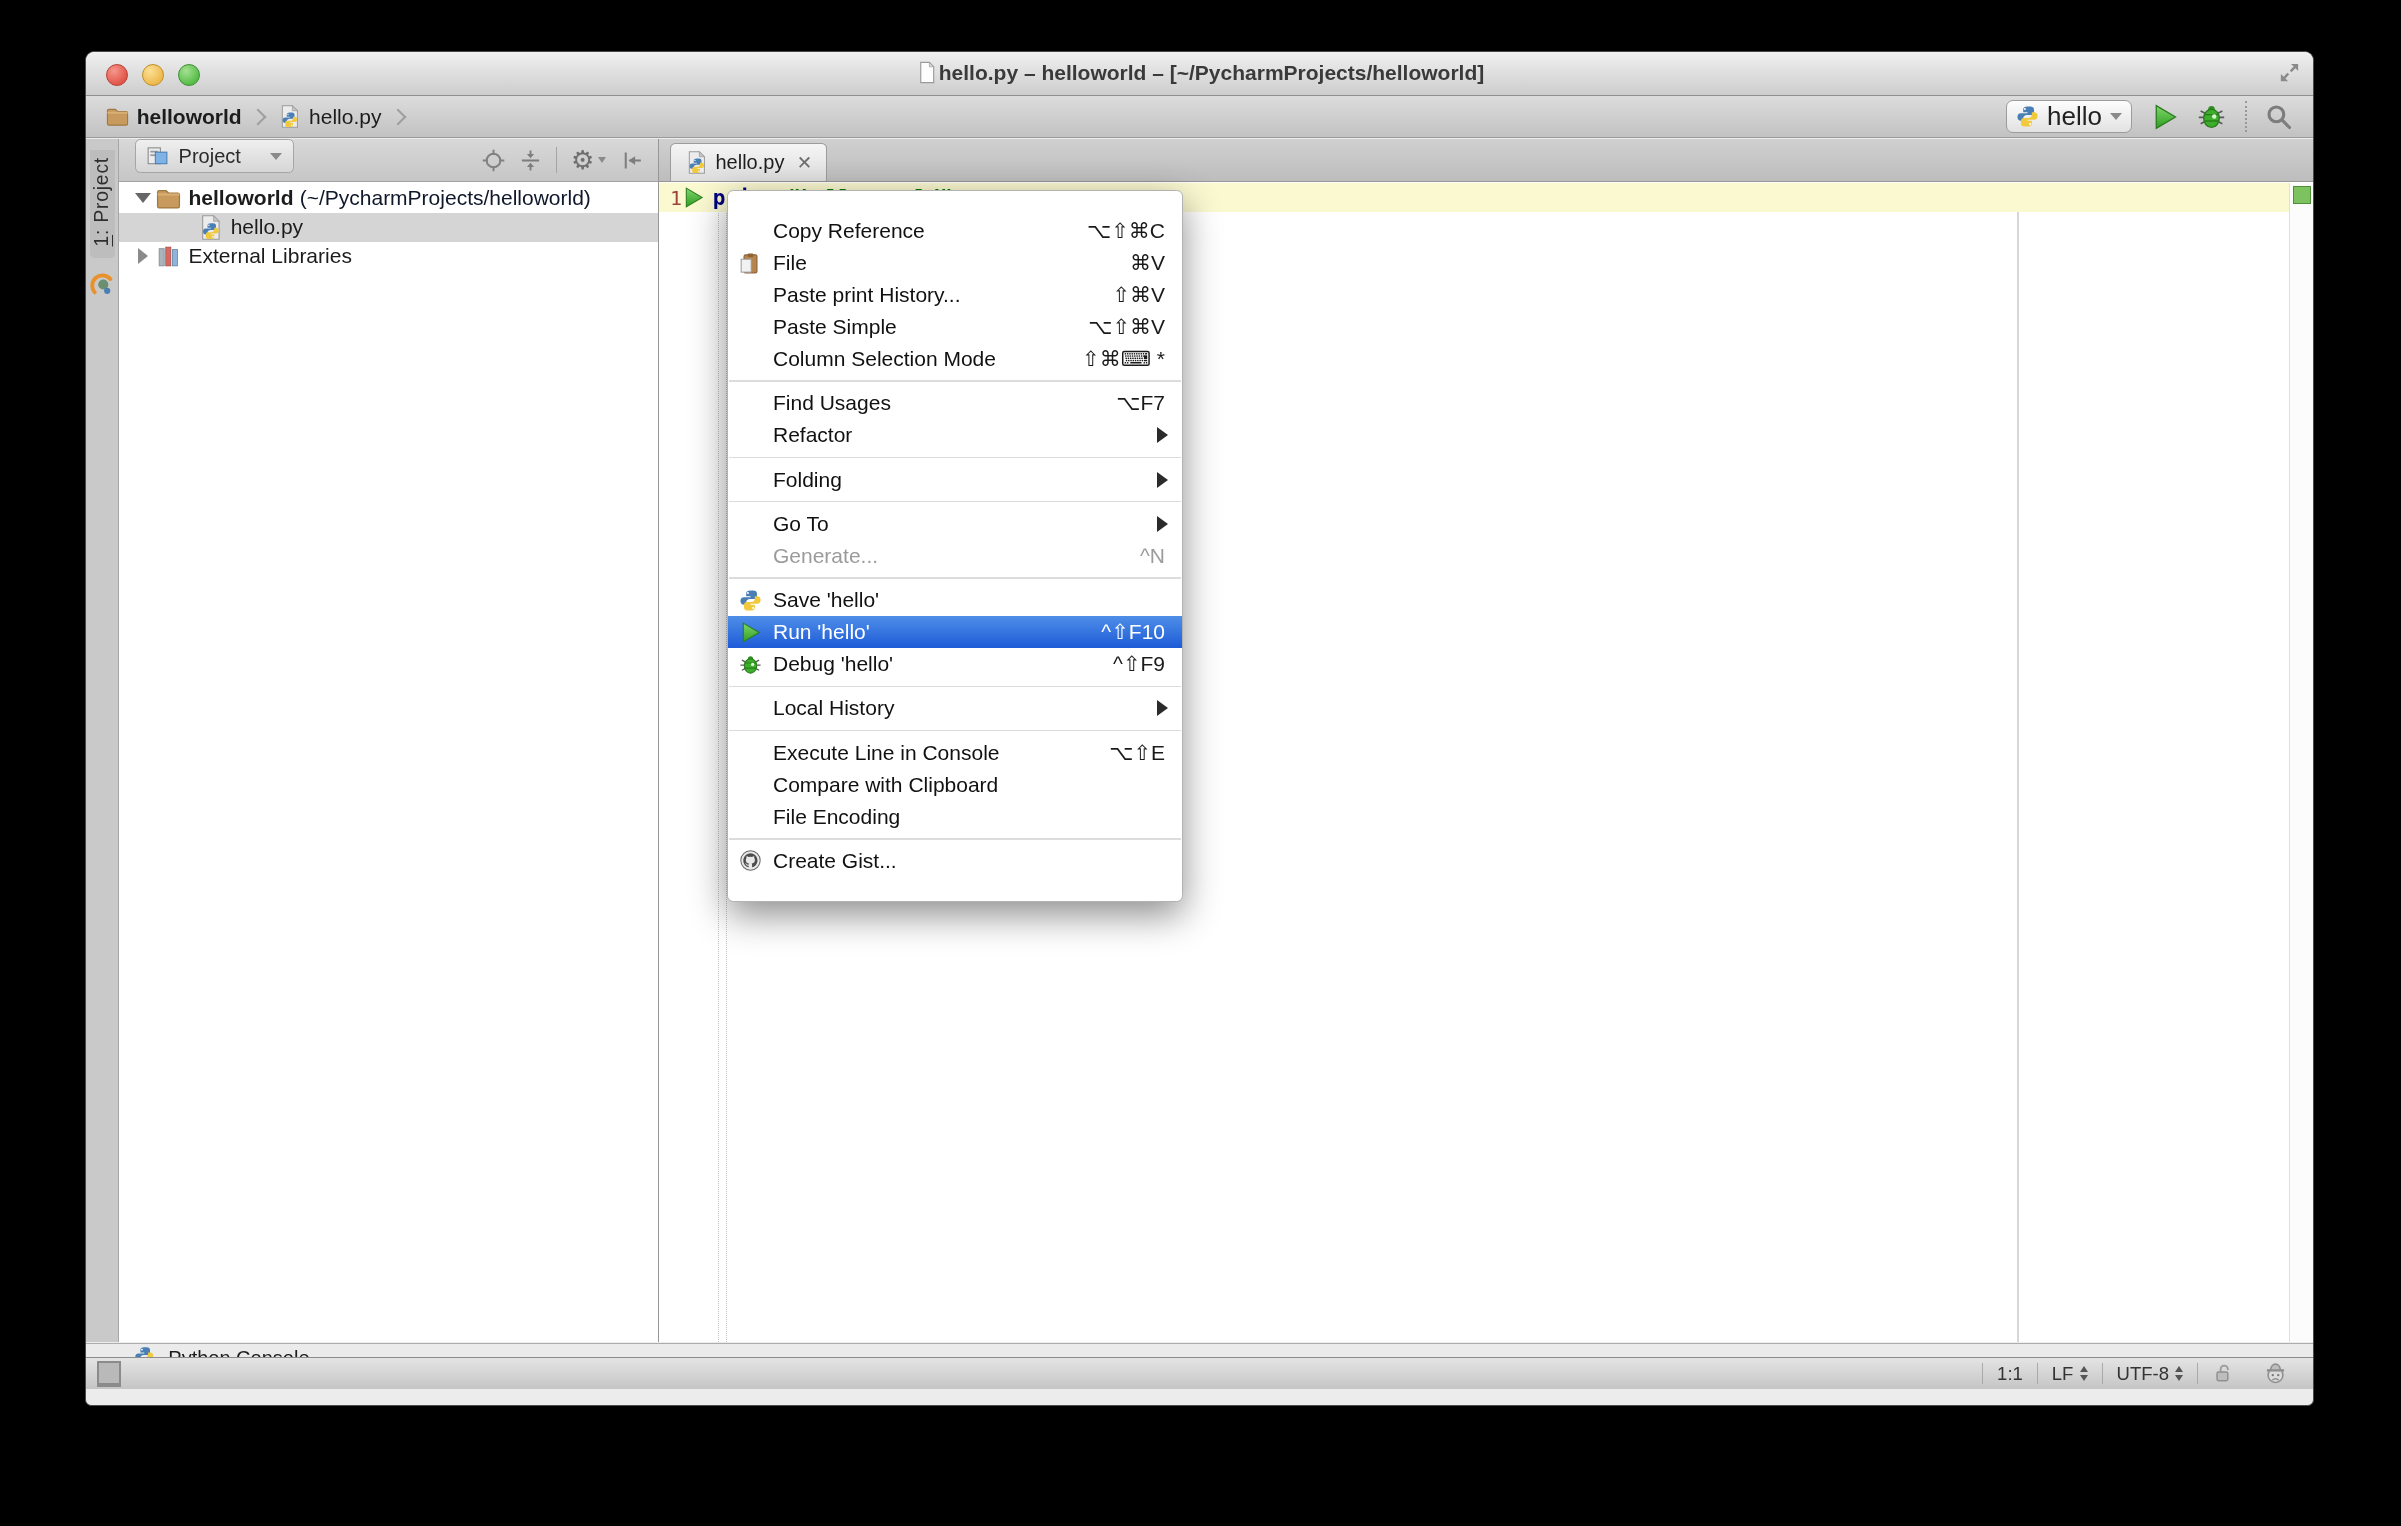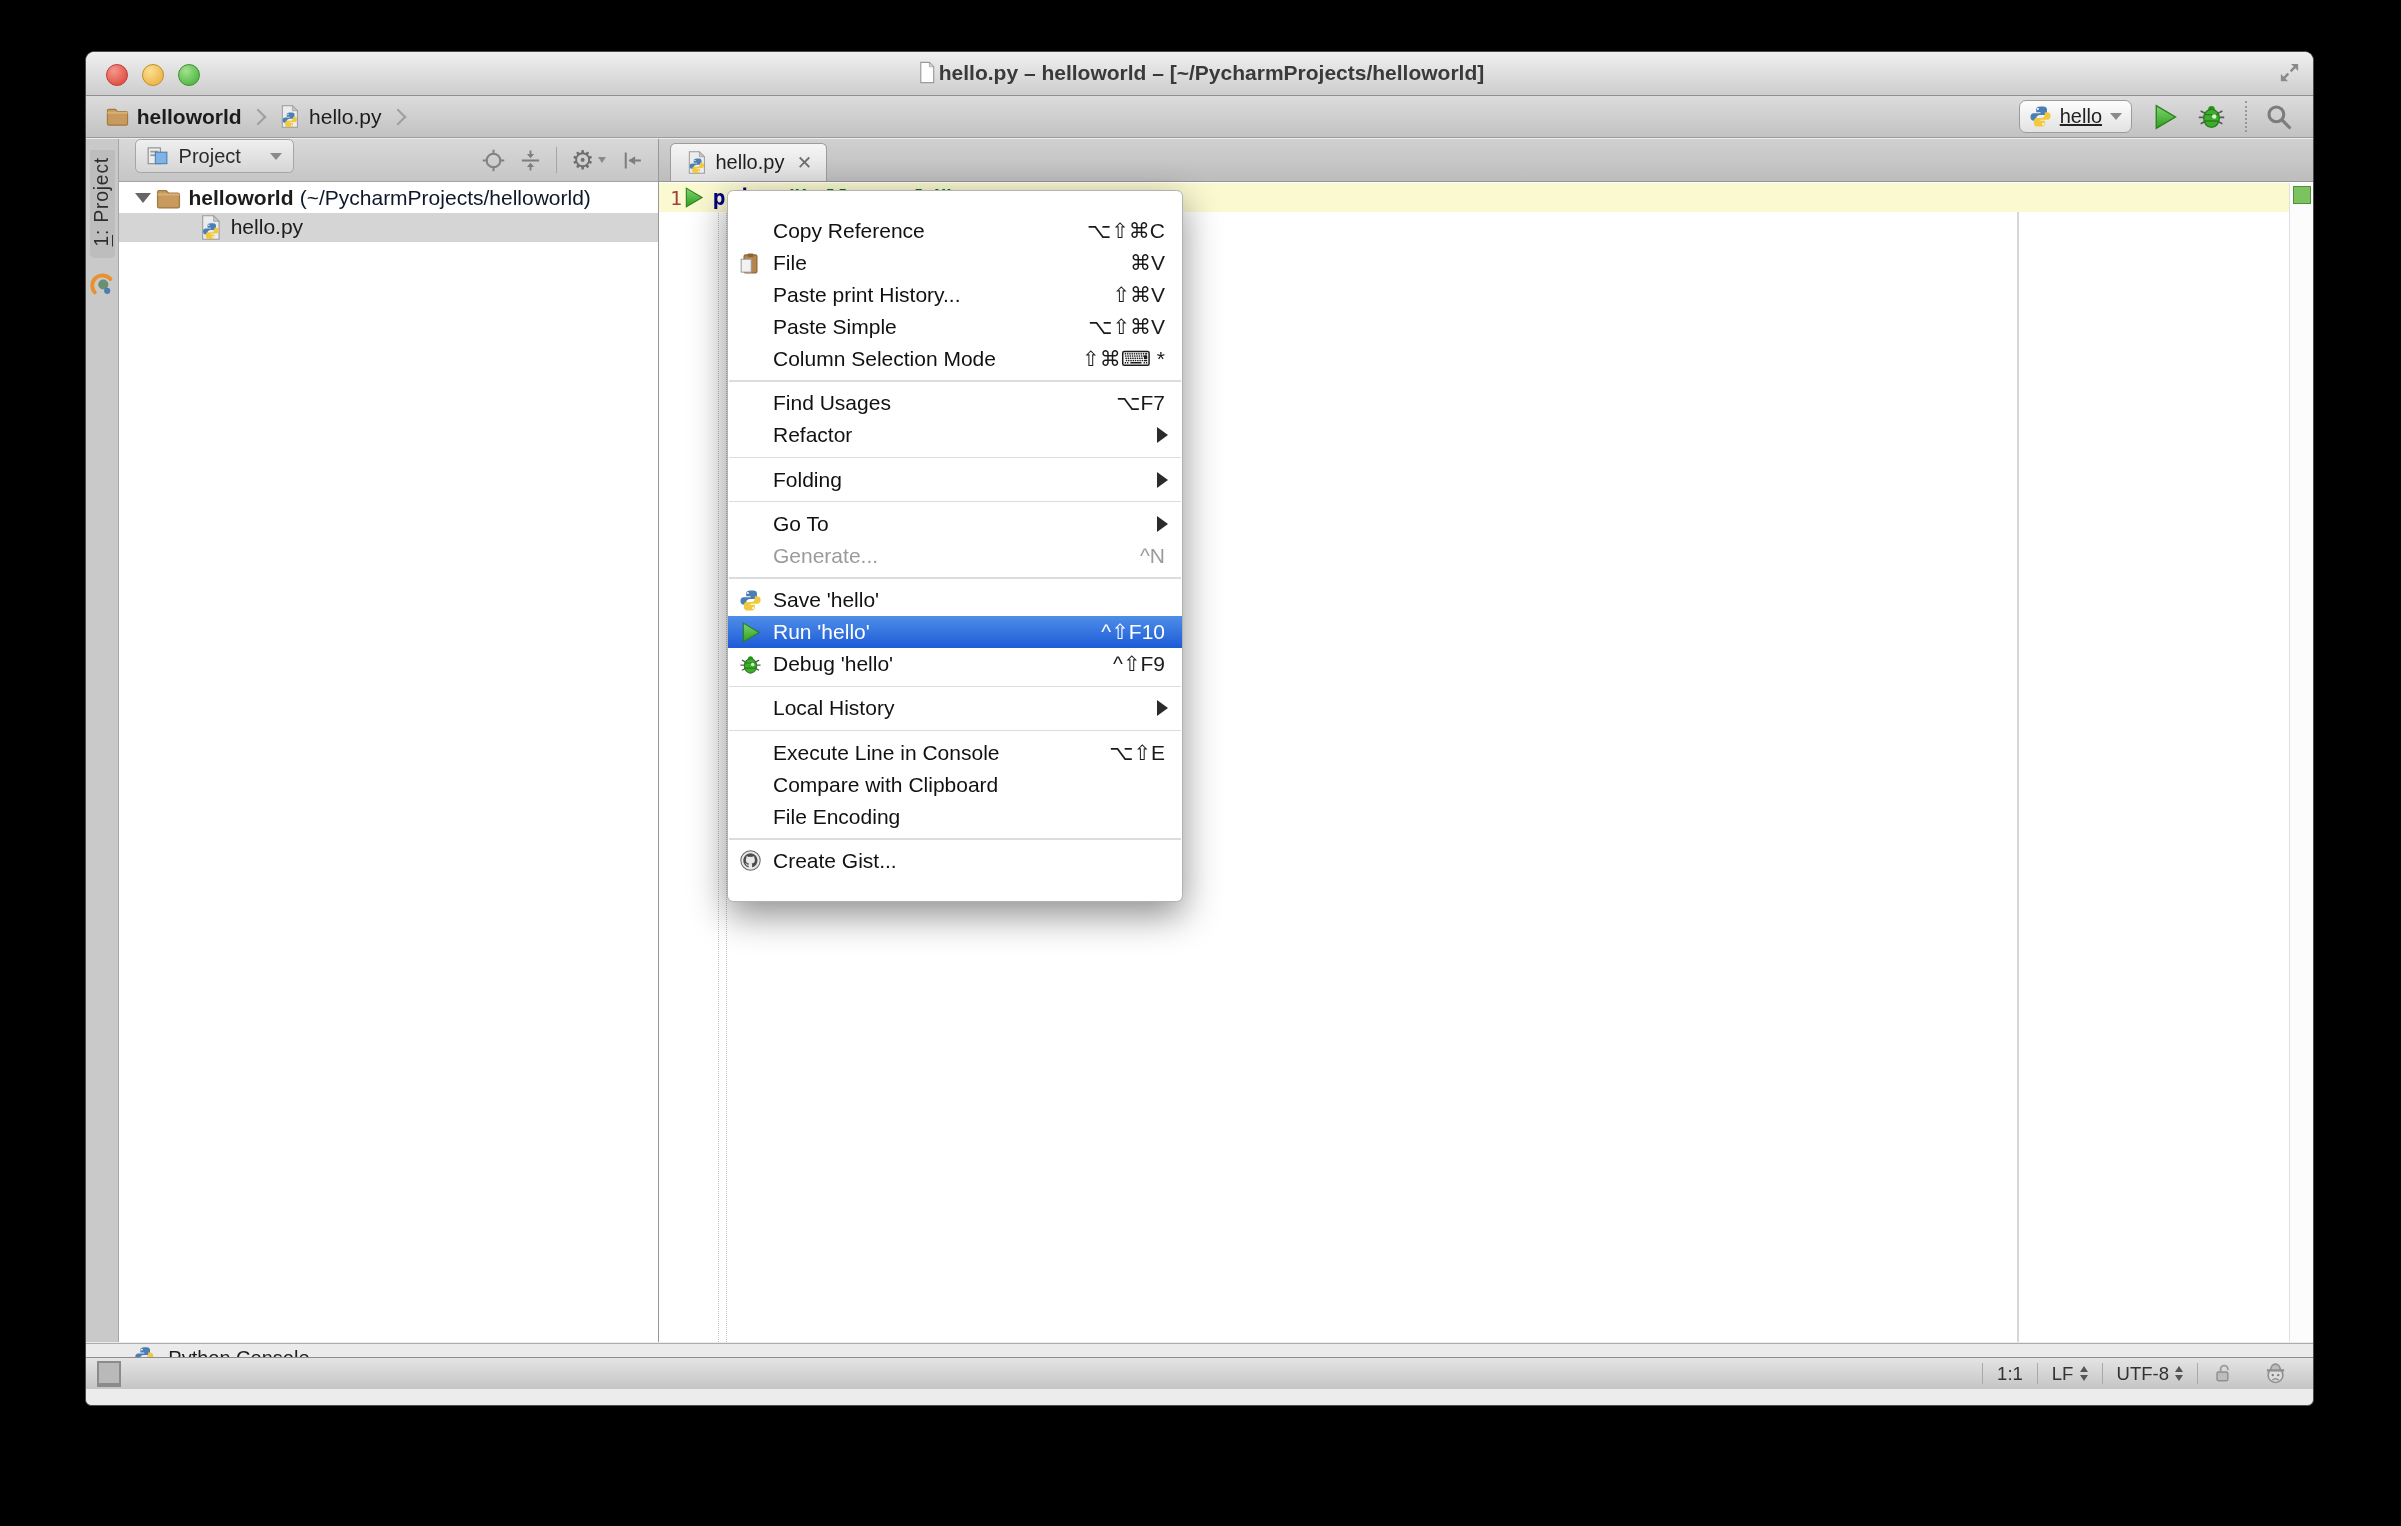--- a/index.html
+++ b/index.html
@@ -24,21 +24,21 @@
            background:linear-gradient(#dcdcdc,#c2c2c2);border-bottom:0.8px solid #9b9b9b;
            display:flex;align-items:center;padding:0 20px;box-sizing:border-box;}
   .crumbs{display:flex;align-items:center;gap:6.2px;}
   .crumb-label{font-size:21px;color:#1c1c1c;}
   .crumb-label.bold{font-weight:bold;}
   .chev{width:10px;height:10px;border-top:2.3px solid #9f9f9f;border-right:2.3px solid #9f9f9f;
         transform:rotate(45deg);margin:0 7.7px 0 4.6px;}
   .tb-right{margin-left:auto;display:flex;align-items:center;gap:18.5px;}
   .run-combo{display:flex;align-items:center;gap:7.7px;height:31px;padding:0 9.3px;
              background:linear-gradient(#fdfdfd,#e2e2e2);border:0.8px solid #9c9c9c;border-radius:7px;}
-  .run-combo .txt{font-size:20px;color:#222;text-decoration:underline;}
+  .run-combo .txt{font-size:26px;color:#222;}
   .caret-down{width:0;height:0;border-left:6.2px solid transparent;border-right:6.2px solid transparent;
               border-top:7.7px solid #8a8a8a;}
   .dotted-sep{height:31px;border-left:2.3px dotted #979797;}
   
   .main{position:absolute;left:0;top:87px;right:0;bottom:63px;display:flex;}
   .stripe{width:32px;background:#c9c9c9;border-right:0.8px solid #a6a6a6;display:flex;flex-direction:column;align-items:center;}
   .stripe-tab{margin-top:10.8px;padding:7.7px 1.5px;background:#bdbdbd;border-radius:0 0 4.6px 4.6px;}
   .stripe-label{writing-mode:vertical-rl;transform:rotate(180deg);font-size:19.3px;color:#2e2e2e;letter-spacing:0.8px;}
   .stripe-label .mn{text-decoration:underline;}
   .stripe .icn{margin-top:14px;}
@@ -302,20 +302,33 @@
                   <g transform="translate(5,9) scale(0.72)">
                     <path fill="#4a7fb5" d="M16 2c-4 0-6 1.6-6 4v4h6v1.6H6.8C3.6 11.6 2 13.6 2 16.8c0 3.4 1.8 5.2 5 5.2h3v-3.4c0-2.8 2.4-4.6 5.2-4.6h6.2c2.2 0 3.6-1.6 3.6-3.8V6c0-2.4-2.2-4-5-4h-4z"></path>
                     <circle cx="12.4" cy="5.6" r="1.4" fill="#fff"></circle>
                     <path fill="#f0c93c" d="M16 30c4 0 6-1.6 6-4v-4h-6v-1.6h9.2c3.2 0 4.8-2 4.8-5.2 0-3.4-1.8-5.2-5-5.2h-3v3.4c0 2.8-2.4 4.6-5.2 4.6H10.6C8.4 18 7 19.6 7 21.8V26c0 2.4 2.2 4 5 4h4z"></path>
                     <circle cx="19.6" cy="26.4" r="1.4" fill="#fff"></circle>
                   </g>
                 </svg>
               </span>
               <span class="tw-label">hello.py</span>
             </div>
+            <div class="tree-row" style="padding-left: 10.8px;">
+              <span class="tw-arrow">
+                <span class="tri-right"></span>
+              </span>
+              <span class="icn" style="width: 25px; height: 25px;">
+                <svg width="100%" height="100%" viewBox="0 0 32 32" xmlns="http://www.w3.org/2000/svg">
+                  <rect x="4" y="6" width="6.5" height="22" fill="#aab4bd" stroke="#7d8a94"></rect>
+                  <rect x="12.5" y="4" width="6.5" height="24" fill="#d66a62" stroke="#a84840"></rect>
+                  <rect x="21" y="7" width="6.5" height="21" fill="#8fb3d9" stroke="#5f86ad"></rect>
+                </svg>
+              </span>
+              <span class="tw-label">External Libraries</span>
+            </div>
           </div>
       </div>
 
       <div class="editor">
         <div class="tabbar">
           <div class="tab">
             <span class="icn" style="width: 23px; height: 23px;">
                 <svg width="100%" height="100%" viewBox="0 0 32 32" xmlns="http://www.w3.org/2000/svg">
                   <path d="M6 1h14l7 7v23H6z" fill="#ececec" stroke="#9a9a9a" stroke-width="1.4"></path>
                   <path d="M20 1l7 7h-7z" fill="#c6c6c6" stroke="#9a9a9a"></path>

